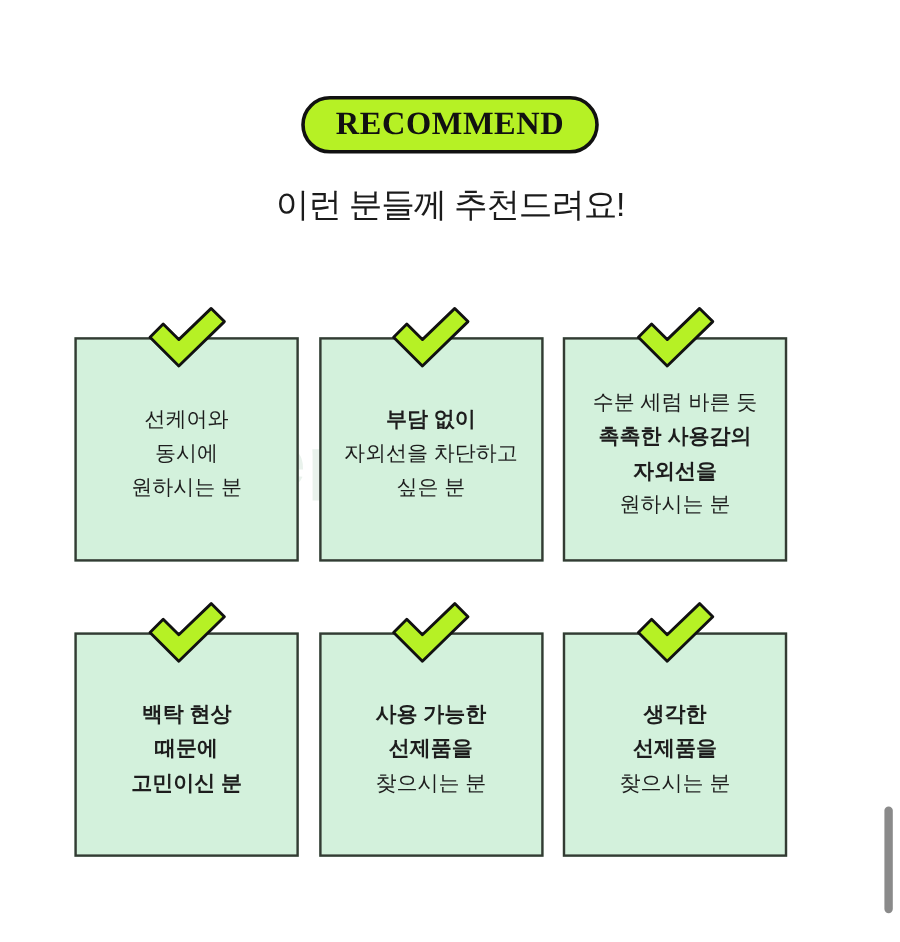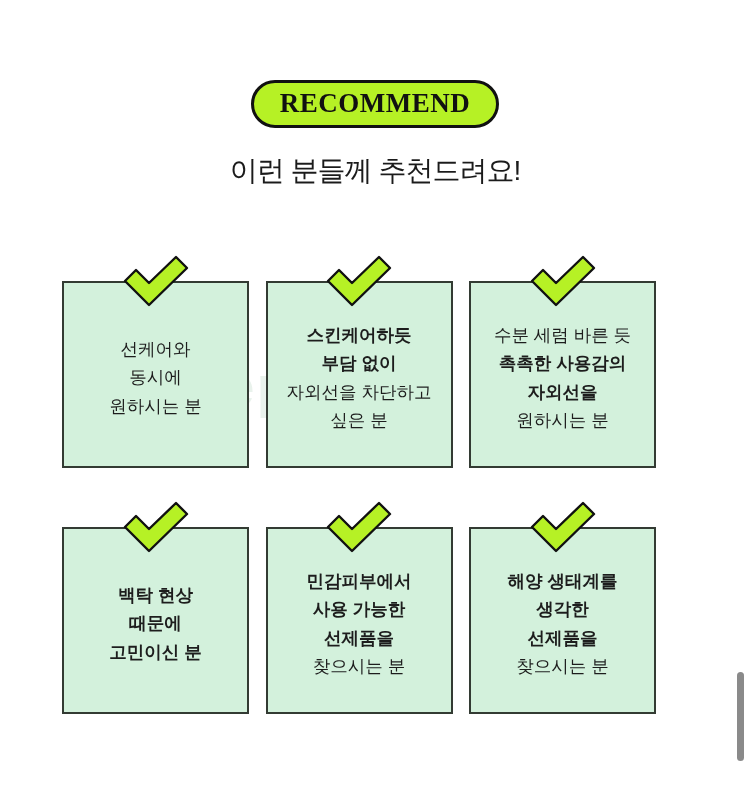--- a/index.html
+++ b/index.html
@@ -166,21 +166,20 @@
           <span class="ln">동시에</span>
           <span class="ln">원하시는 분</span>
         </div>
       </div>
 
       <div class="card">
         <svg class="check" viewBox="0 0 70 52">
           <path d="M4 26 L15 15 L28 28 L55 2 L66 13 L28 50 Z" fill="#b6f125" stroke="#111111" stroke-width="2.4" stroke-linejoin="round"></path>
         </svg>
         <div class="card-text">
-          <span class="ln b">스킨케어하듯</span>
           <span class="ln b">부담 없이</span>
           <span class="ln">자외선을 차단하고</span>
           <span class="ln">싶은 분</span>
         </div>
       </div>
 
       <div class="card">
         <svg class="check" viewBox="0 0 70 52">
           <path d="M4 26 L15 15 L28 28 L55 2 L66 13 L28 50 Z" fill="#b6f125" stroke="#111111" stroke-width="2.4" stroke-linejoin="round"></path>
         </svg>
@@ -203,33 +202,31 @@
           <span class="ln b">때문에</span>
           <span class="ln b">고민이신 분</span>
         </div>
       </div>
 
       <div class="card">
         <svg class="check" viewBox="0 0 70 52">
           <path d="M4 26 L15 15 L28 28 L55 2 L66 13 L28 50 Z" fill="#b6f125" stroke="#111111" stroke-width="2.4" stroke-linejoin="round"></path>
         </svg>
         <div class="card-text">
-          <span class="ln b">민감피부에서</span>
           <span class="ln b">사용 가능한</span>
           <span class="ln b">선제품을</span>
           <span class="ln">찾으시는 분</span>
         </div>
       </div>
 
       <div class="card">
         <svg class="check" viewBox="0 0 70 52">
           <path d="M4 26 L15 15 L28 28 L55 2 L66 13 L28 50 Z" fill="#b6f125" stroke="#111111" stroke-width="2.4" stroke-linejoin="round"></path>
         </svg>
         <div class="card-text">
-          <span class="ln b">해양 생태계를</span>
           <span class="ln b">생각한</span>
           <span class="ln b">선제품을</span>
           <span class="ln">찾으시는 분</span>
         </div>
       </div>
     </div>
   </div>
 
   <div class="scroll-track">
     <div class="scroll-thumb"></div>

